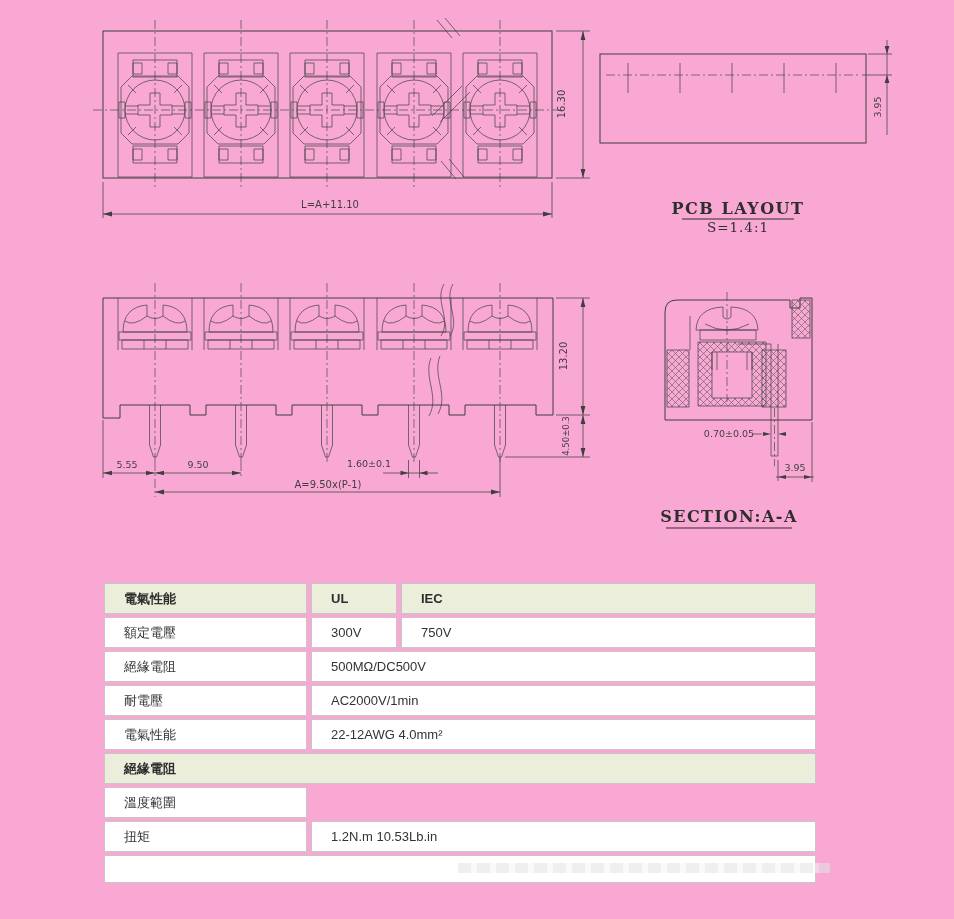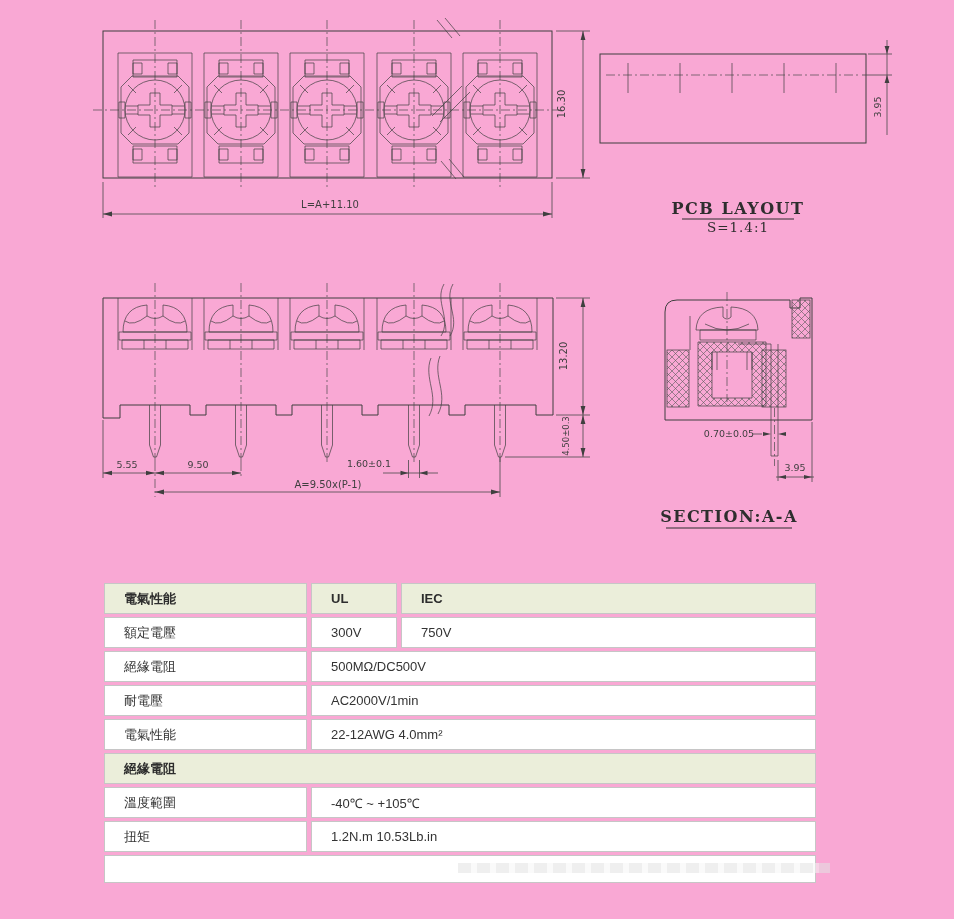--- a/index.html
+++ b/index.html
@@ -185,21 +185,20 @@
   </div>
   <div class="t-row">
     <div class="cell h29 w1">電氣性能</div>
     <div class="cell h29 w3">22-12AWG 4.0mm²</div>
   </div>
   <div class="t-row">
     <div class="cell hdr h29 wfull">絕緣電阻</div>
   </div>
   <div class="t-row">
     <div class="cell h29 w1">溫度範圍</div>
-    <div class="cell h29 w3">-40℃ ~ +105℃</div>
   </div>
   <div class="t-row">
     <div class="cell h29 w1">扭矩</div>
     <div class="cell h29 w3">1.2N.m 10.53Lb.in</div>
   </div>
   <div class="t-row">
     <div class="cell h28 wfull"></div>
   </div>
 </div>
 

